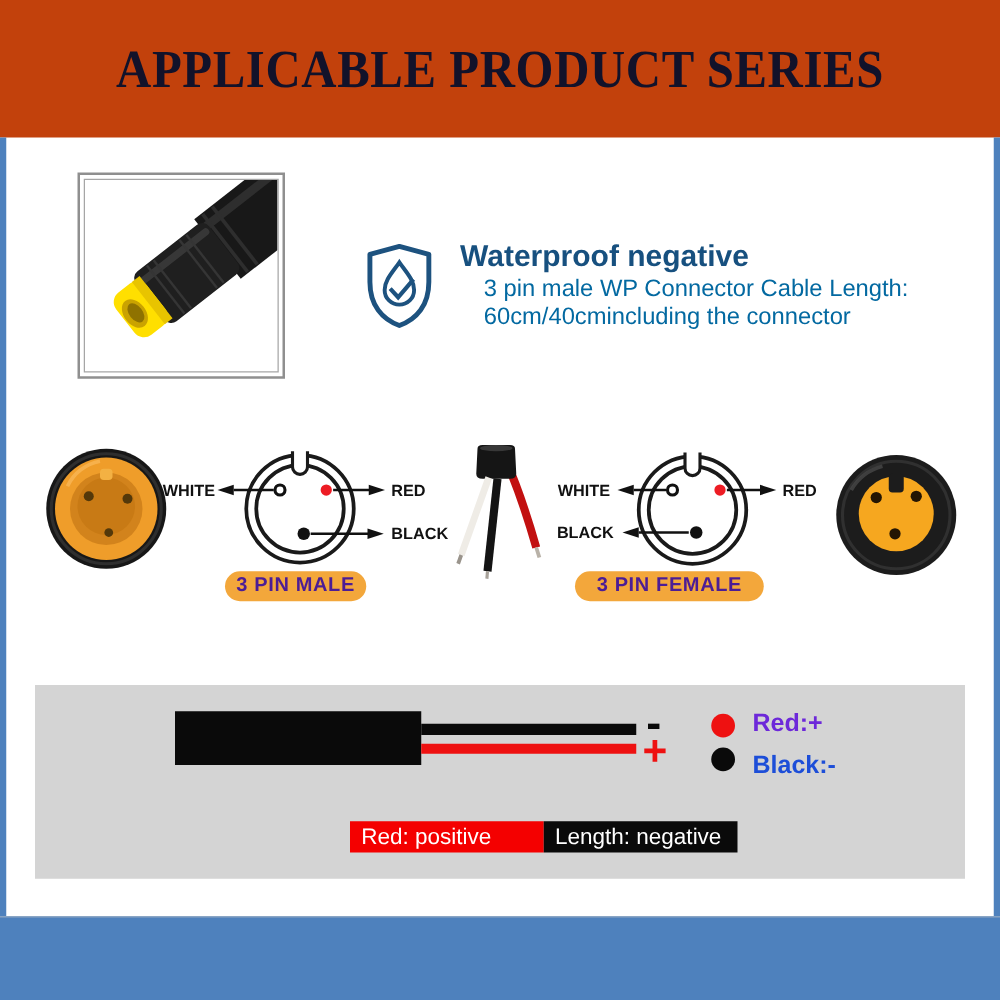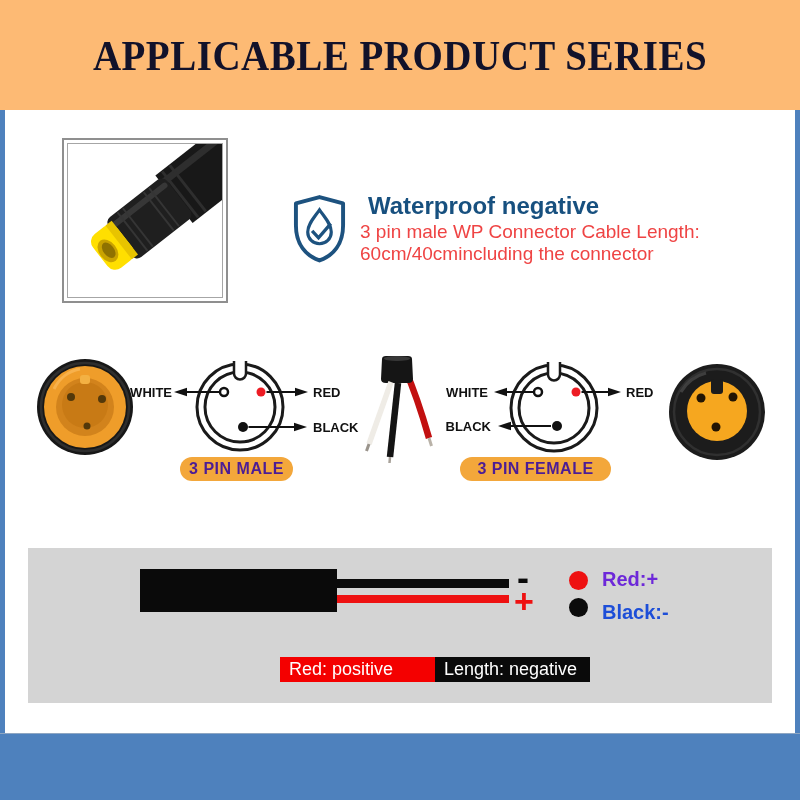--- a/index.html
+++ b/index.html
@@ -1,38 +1,38 @@
 <!DOCTYPE html>
 <html><head>
 <meta charset="utf-8">
 <style>
   * { margin:0; padding:0; box-sizing:border-box; }
   body { width:800px; height:800px; background:#fff; font-family:"Liberation Sans", sans-serif; }
   .canvas { position:relative; width:800px; height:800px; background:#fff; overflow:hidden; }
 
   
-  .banner { position:absolute; left:0; top:0; width:800px; height:110px; background:#fdba74;
+  .banner { position:absolute; left:0; top:0; width:800px; height:110px; background:#c2410c;
             display:flex; align-items:center; justify-content:center; }
   .banner-title { font-family:"Liberation Serif", serif; font-weight:700; font-size:39px;
                   color:#12122a; letter-spacing:0.5px; transform:scaleY(1.1); white-space:nowrap; }
   .strip { position:absolute; top:110px; width:5px; height:623px; background:#4e81bd; }
   .strip.left { left:0; } .strip.right { left:795px; }
   .footer-bar { position:absolute; left:0; top:733px; width:800px; height:67px; background:#4e81bd;
                 border-top:1px solid #8ea6c2; }
 
   
   .photo-box { position:absolute; left:62px; top:138px; width:166px; height:165px;
                border:2px solid #8f8f8f; background:#fff; }
   .photo-inner { position:absolute; left:3px; top:3px; right:3px; bottom:3px; border:1px solid #a6a6a6; overflow:hidden; }
   .photo-inner svg { display:block; width:100%; height:100%; }
 
   
   .shield-svg { position:absolute; left:292px; top:194px; width:55px; height:69px; }
   .feature-title { position:absolute; left:368px; top:192px; font-size:24px; font-weight:700; color:#17507f; }
-  .feature-line { position:absolute; left:360px; font-size:19px; color:#ef4444; }
+  .feature-line { position:absolute; left:387px; font-size:19px; color:#0369a1; }
   .feature-line.l1 { top:221px; } .feature-line.l2 { top:243px; }
 
   
   .diagram-svg { position:absolute; left:0; top:345px; width:800px; height:140px; }
   .diagram-svg text { font-family:"Liberation Sans", sans-serif; font-weight:700; font-size:13px; fill:#111; }
 
   .badge { position:absolute; top:457px; height:24px; background:#f3a73b; border-radius:12px;
            color:#4c1d95; font-weight:700; font-size:16px; line-height:24px; text-align:center; letter-spacing:0.5px; }
   .badge.male { left:180px; width:113px; }
   .badge.female { left:460px; width:151px; }

